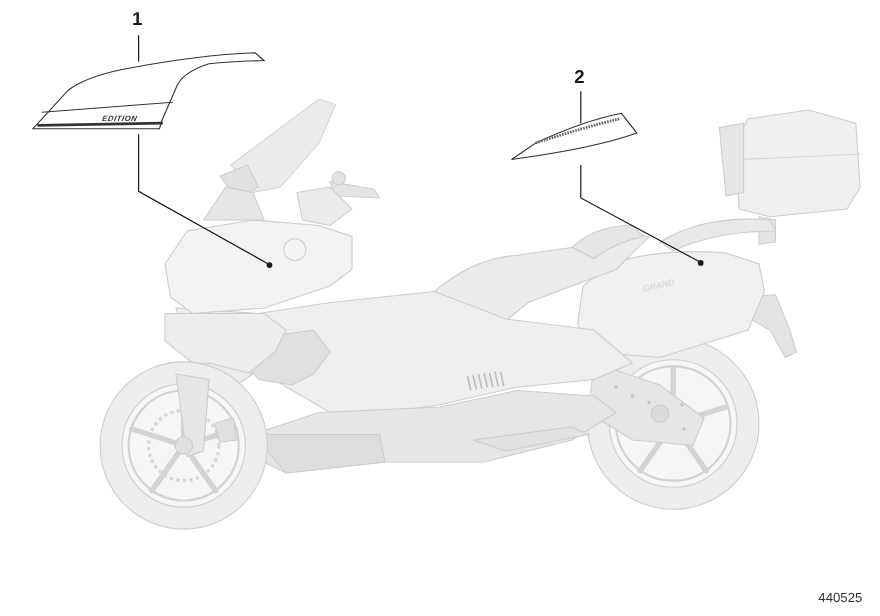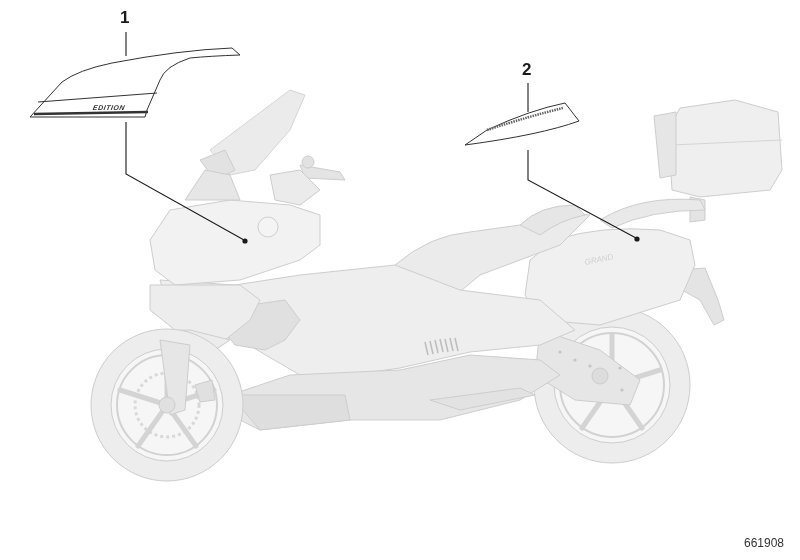--- a/index.html
+++ b/index.html
@@ -126,13 +126,13 @@
     <polyline points="126,122 126,174 244,240"></polyline>
     <line x1="528" y1="83" x2="528" y2="112"></line>
     <polyline points="528,150 528,180 636,238"></polyline>
   </g>
   <circle cx="245" cy="241" r="2.6" fill="#1a1a1a"></circle>
   <circle cx="637" cy="239" r="2.6" fill="#1a1a1a"></circle>
 </svg>
 
 <div class="callout-num" style="left:120px; top:8px;">1</div>
 <div class="callout-num" style="left:522px; top:60px;">2</div>
-<div class="drawing-id">661908</div>
+<div class="drawing-id">440525</div>
 
 </body></html>

